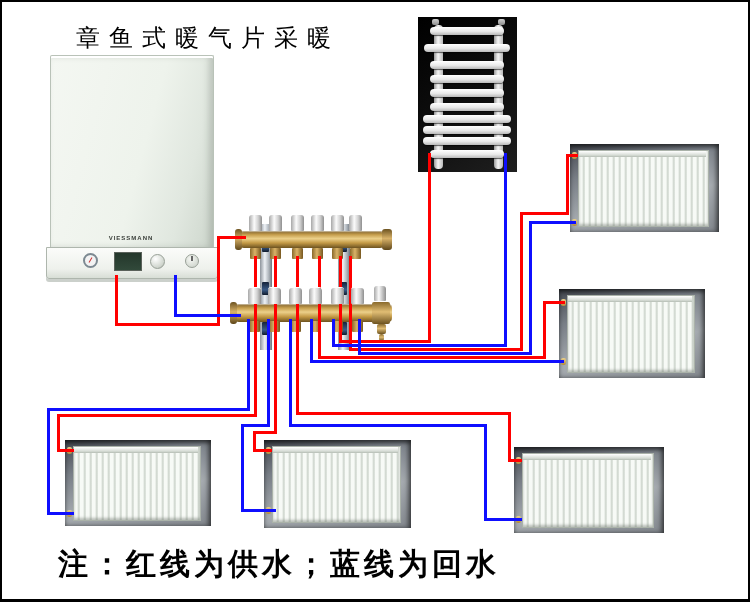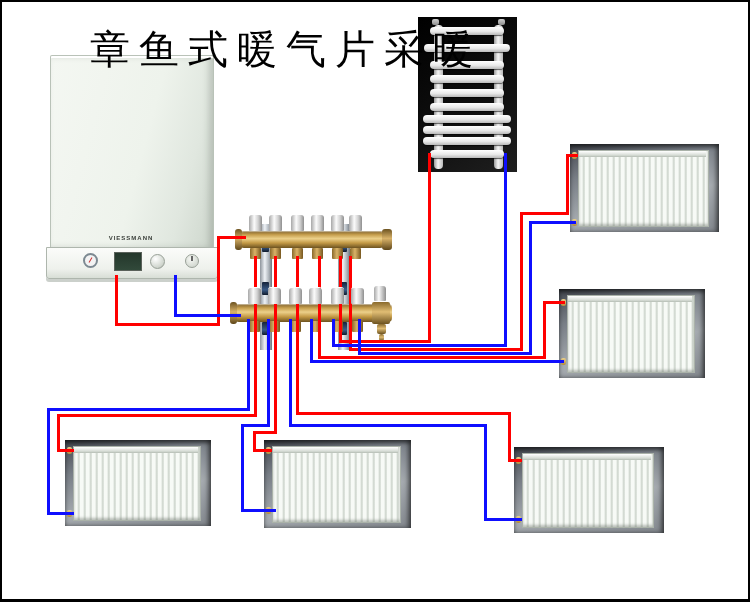--- a/index.html
+++ b/index.html
@@ -4,21 +4,21 @@
 <style>
   html,body{margin:0;padding:0;background:#fff;}
   #canvas{
     position:relative;width:750px;height:602px;background:#ffffff;
     border:2px solid #000;border-bottom-width:3px;box-sizing:border-box;
     overflow:hidden;font-family:"Liberation Serif","DejaVu Serif",serif;
   }
   .abs{position:absolute;}
   
   .title{
-    left:88px;top:20px;font-size:40px;color:#000;letter-spacing:9px;
+    left:74px;top:20px;font-size:24px;color:#000;letter-spacing:9px;
     font-weight:500;white-space:nowrap;z-index:9;
   }
   .brand{
     left:220px;top:80px;font-size:40px;font-weight:bold;letter-spacing:5px;
     color:#fff;-webkit-text-stroke:2.2px #e60000;
     text-shadow:0 0 1px #e60000;white-space:nowrap;z-index:9;
   }
   .note{
     left:56px;top:542px;font-size:30px;color:#000;font-weight:bold;
     letter-spacing:4px;white-space:nowrap;z-index:9;
@@ -92,20 +92,21 @@
     background:linear-gradient(180deg,#8a6a2c,#e0bd74 45%,#6d5320);border-radius:2px;}
   
   .pipe{position:absolute;z-index:6;}
 </style>
 </head>
 <body>
 
 <div id="canvas">
 
   <div class="abs title">章鱼式暖气片采暖</div>
+  <div class="abs note">注：红线为供水；蓝线为回水</div>
 
   <div class="abs boiler-body"></div>
   <div class="abs boiler-logo">VIESSMANN</div>
   <div class="abs boiler-panel"></div>
   <div class="abs gauge"></div>
   <div class="abs lcd"></div>
   <div class="abs knob"></div>
   <div class="abs dial"></div>
 
   <div class="abs towel-bg" id="towel">

